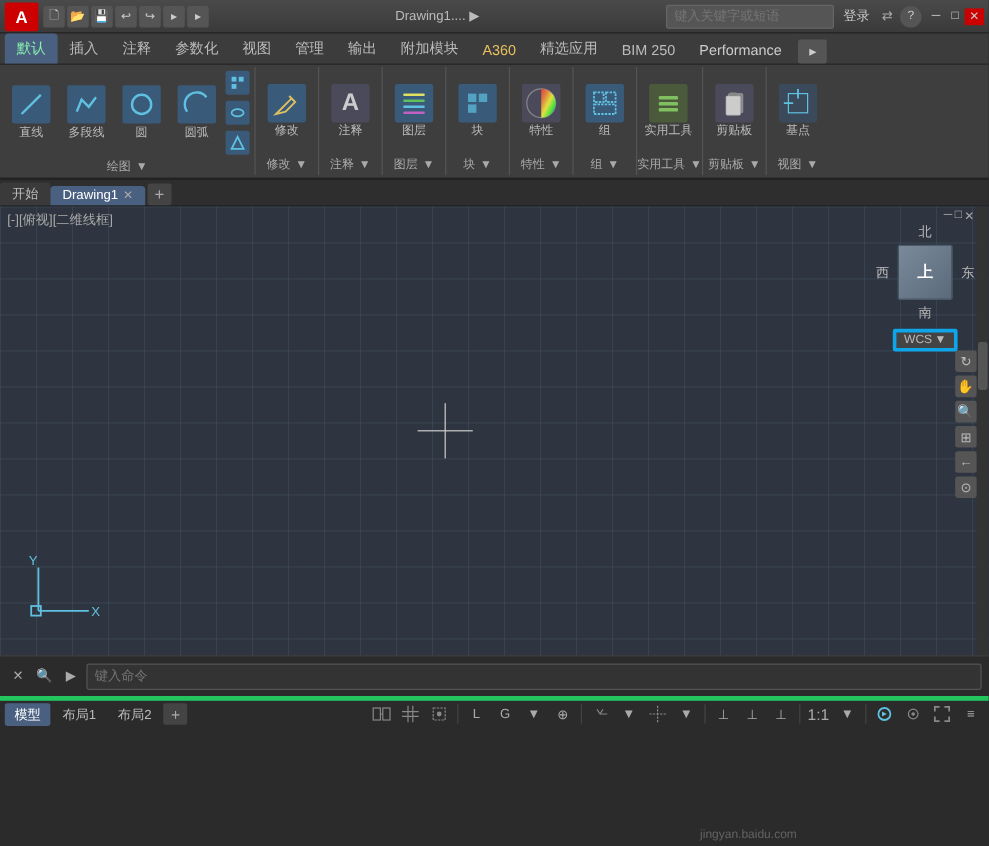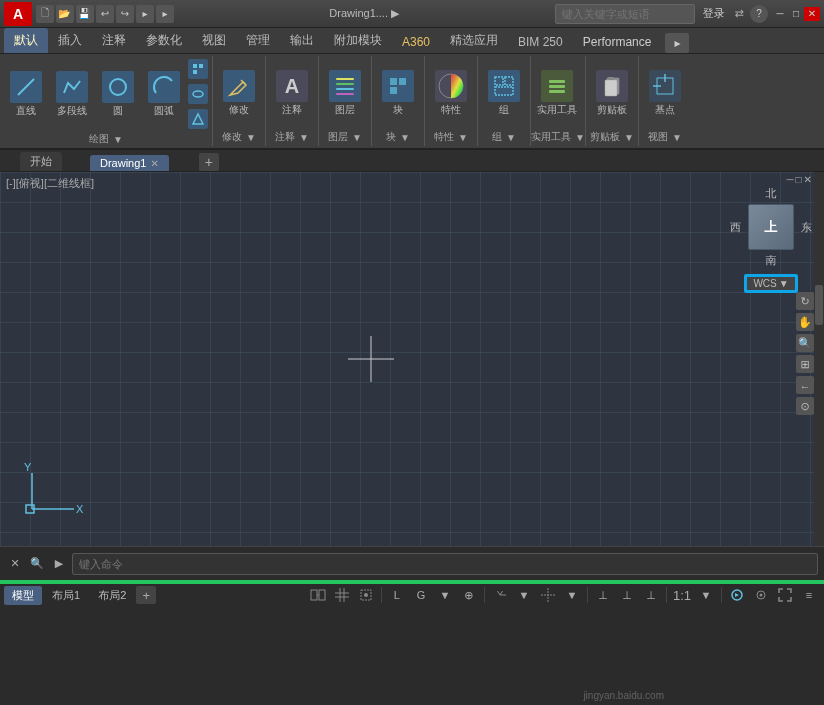--- a/index.html
+++ b/index.html
@@ -68,21 +68,21 @@
       font-size: 12px;
       color: #bbb;
       cursor: pointer;
       border-top-left-radius: 3px;
       border-top-right-radius: 3px;
       background: transparent;
       border: none;
     }
     .ribbon-tab.active {
       background: #4a6080;
-      color: #fef9c3;
+      color: #86efac;
     }
     .ribbon-tab-special {
       padding: 4px 10px;
       font-size: 12px;
       color: #e8c060;
       cursor: pointer;
       background: transparent;
       border: none;
     }
     .ribbon-tab-performance {
@@ -257,23 +257,22 @@
       border-radius: 2px;
       position: absolute; top: 30%;
     }
 
     
     #doc-tabs {
       height: 22px;
       background: #2e2e2e;
       display: flex;
       align-items: flex-end;
-      padding: 0 20px;
+      padding: 0 0;
       border-bottom: 1px solid #222;
-      gap: 28px;
     }
     .doc-tab {
       padding: 2px 10px;
       font-size: 11px;
       background: #3a3a3a;
       color: #bbb;
       border-top-left-radius: 3px;
       border-top-right-radius: 3px;
       cursor: pointer;
       display: flex; align-items: center; gap: 4px;

